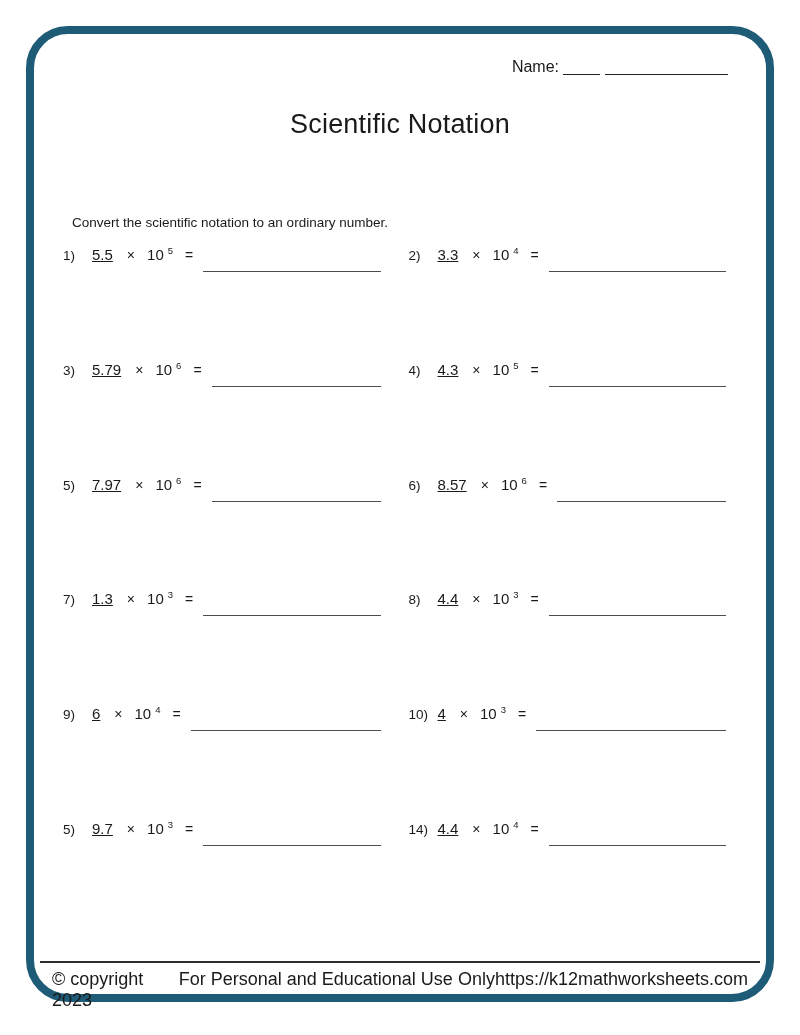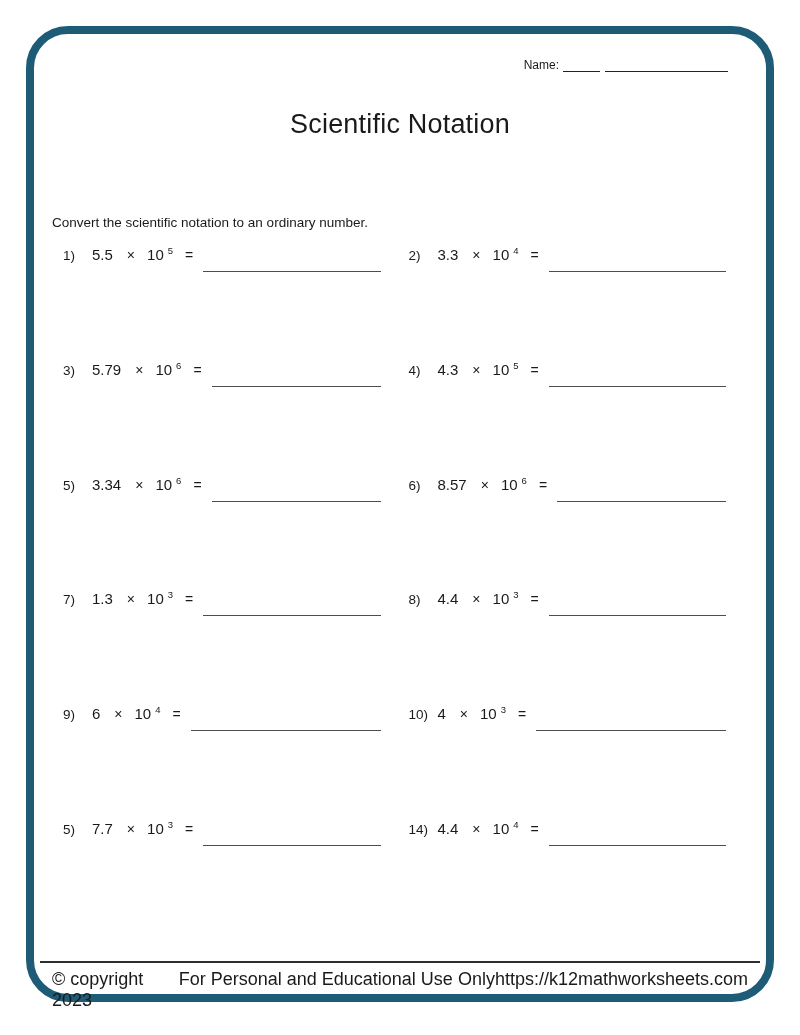--- a/index.html
+++ b/index.html
@@ -16,61 +16,61 @@
     left: 26px; top: 26px;
     width: 748px; height: 976px;
     border: 8px solid #1e5b77;
     border-radius: 42px;
     box-sizing: border-box;
   }
   .name-row {
     position: absolute;
     top: 58px; right: 72px;
     display: flex; align-items: baseline;
-    font-size: 12px;
+    font-size: 16px;
   }
   .name-row .label { margin-right: 4px; }
   .name-seg {
     display: inline-block;
     border-bottom: 1.7px solid #222;
     position: relative; top: 3px;
   }
   .name-seg.s1 { width: 37px; margin-right: 5px; }
   .name-seg.s2 { width: 123px; }
   .title-block {
     position: absolute;
     top: 103px; left: 0; width: 800px;
     text-align: center;
     font-size: 27px; font-weight: 400;
     line-height: 42px;
     letter-spacing: 0.2px;
   }
   .instruction {
     position: absolute;
-    top: 215px; left: 52px;
+    top: 215px; left: 72px;
     font-size: 13.5px;
   }
   .problems {
     position: absolute;
     top: 246px; left: 63px;
     width: 677px;
     display: grid;
     grid-template-columns: 1fr 1fr;
     grid-template-rows: repeat(6, 114.8px);
     column-gap: 14px;
     align-items: start;
   }
   .prob {
     display: flex;
     align-items: baseline;
     font-size: 15px;
     height: 24px;
   }
   .pnum { font-size: 13.5px; min-width: 29px; }
-  .pcoeff { margin-right: 14px; }
+  .pcoeff { margin-right: 14px; text-decoration: underline; }
   .ptimes { margin-right: 12px; font-size: 14px; }
   .pbase { }
   .pexp {
     font-size: 9.5px;
     margin-left: 4px;
     position: relative; top: -6px;
     line-height: 0;
   }
   .peq { margin-left: 12px; font-size: 14px; }
   .pline {
@@ -154,21 +154,21 @@
     <span class="pcoeff">4.3</span>
     <span class="ptimes">×</span>
     <span class="pbase">10</span>
     <span class="pexp">5</span>
     <span class="peq">=</span>
     <span class="pline"></span>
   </div>
 
   <div class="prob">
     <span class="pnum">5)</span>
-    <span class="pcoeff">3.34</span>
+    <span class="pcoeff">7.97</span>
     <span class="ptimes">×</span>
     <span class="pbase">10</span>
     <span class="pexp">6</span>
     <span class="peq">=</span>
     <span class="pline"></span>
   </div>
 
   <div class="prob">
     <span class="pnum">6)</span>
     <span class="pcoeff">8.57</span>
@@ -214,21 +214,21 @@
     <span class="pcoeff">4</span>
     <span class="ptimes">×</span>
     <span class="pbase">10</span>
     <span class="pexp">3</span>
     <span class="peq">=</span>
     <span class="pline"></span>
   </div>
 
   <div class="prob">
     <span class="pnum">5)</span>
-    <span class="pcoeff">7.7</span>
+    <span class="pcoeff">9.7</span>
     <span class="ptimes">×</span>
     <span class="pbase">10</span>
     <span class="pexp">3</span>
     <span class="peq">=</span>
     <span class="pline"></span>
   </div>
 
   <div class="prob">
     <span class="pnum">14)</span>
     <span class="pcoeff">4.4</span>

